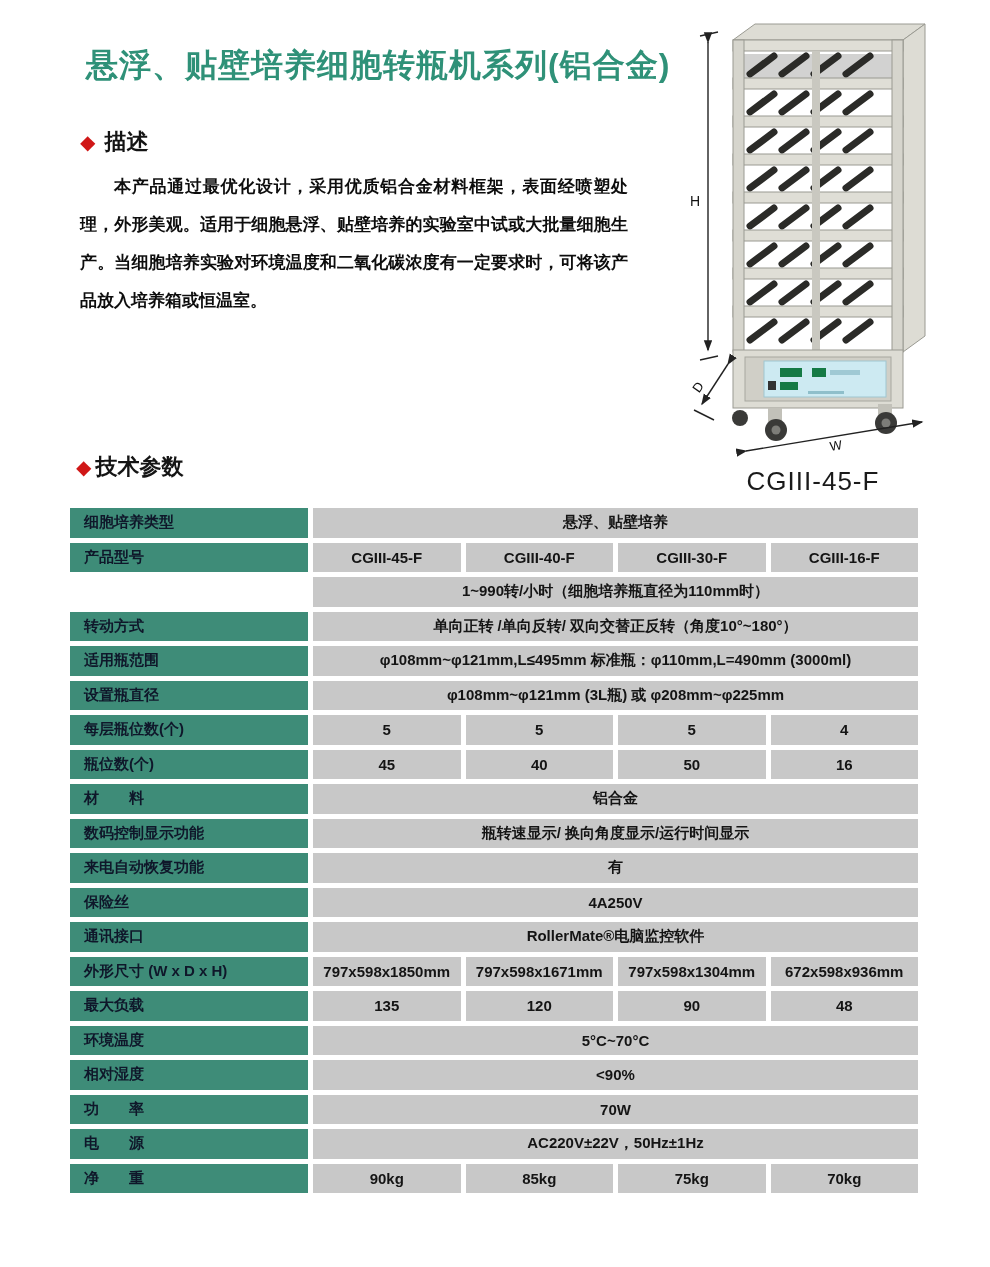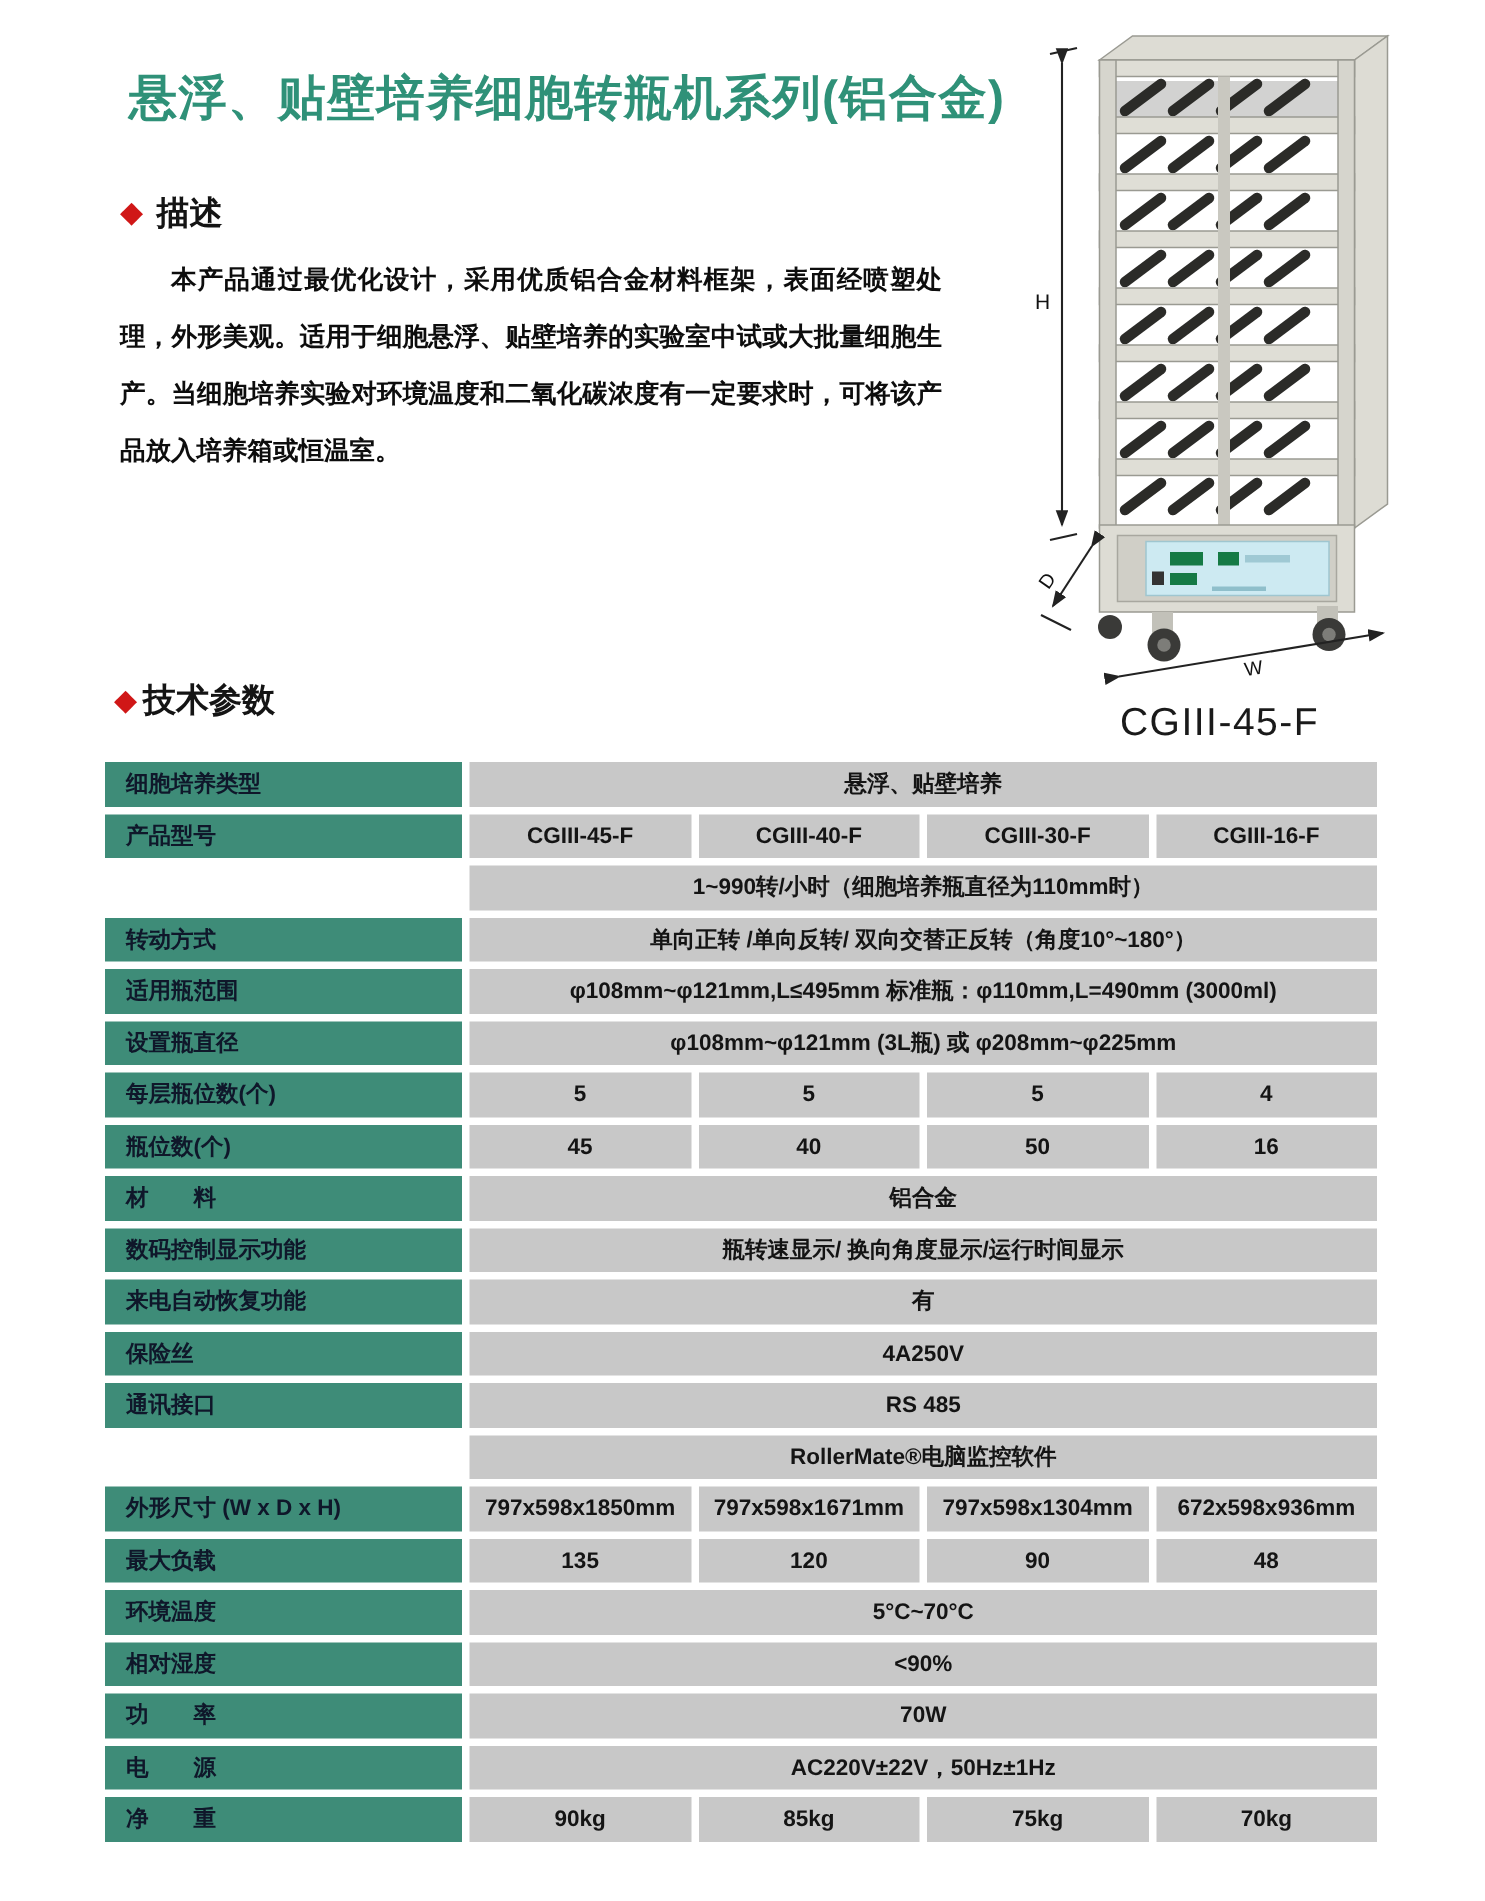--- a/index.html
+++ b/index.html
@@ -214,21 +214,20 @@
       <div class="cell value">16</div>
       <div class="cell label">材　　料</div>
       <div class="cell value span4">铝合金</div>
       <div class="cell label">数码控制显示功能</div>
       <div class="cell value span4">瓶转速显示/ 换向角度显示/运行时间显示</div>
       <div class="cell label">来电自动恢复功能</div>
       <div class="cell value span4">有</div>
       <div class="cell label">保险丝</div>
       <div class="cell value span4">4A250V</div>
       <div class="cell label">通讯接口</div>
-      <div class="cell value span4">RS 485</div>
       <div class="cell value span4">RollerMate®电脑监控软件</div>
       <div class="cell label">外形尺寸 (W x D x H)</div>
       <div class="cell value">797x598x1850mm</div>
       <div class="cell value">797x598x1671mm</div>
       <div class="cell value">797x598x1304mm</div>
       <div class="cell value">672x598x936mm</div>
       <div class="cell label">最大负载</div>
       <div class="cell value">135</div>
       <div class="cell value">120</div>
       <div class="cell value">90</div>

